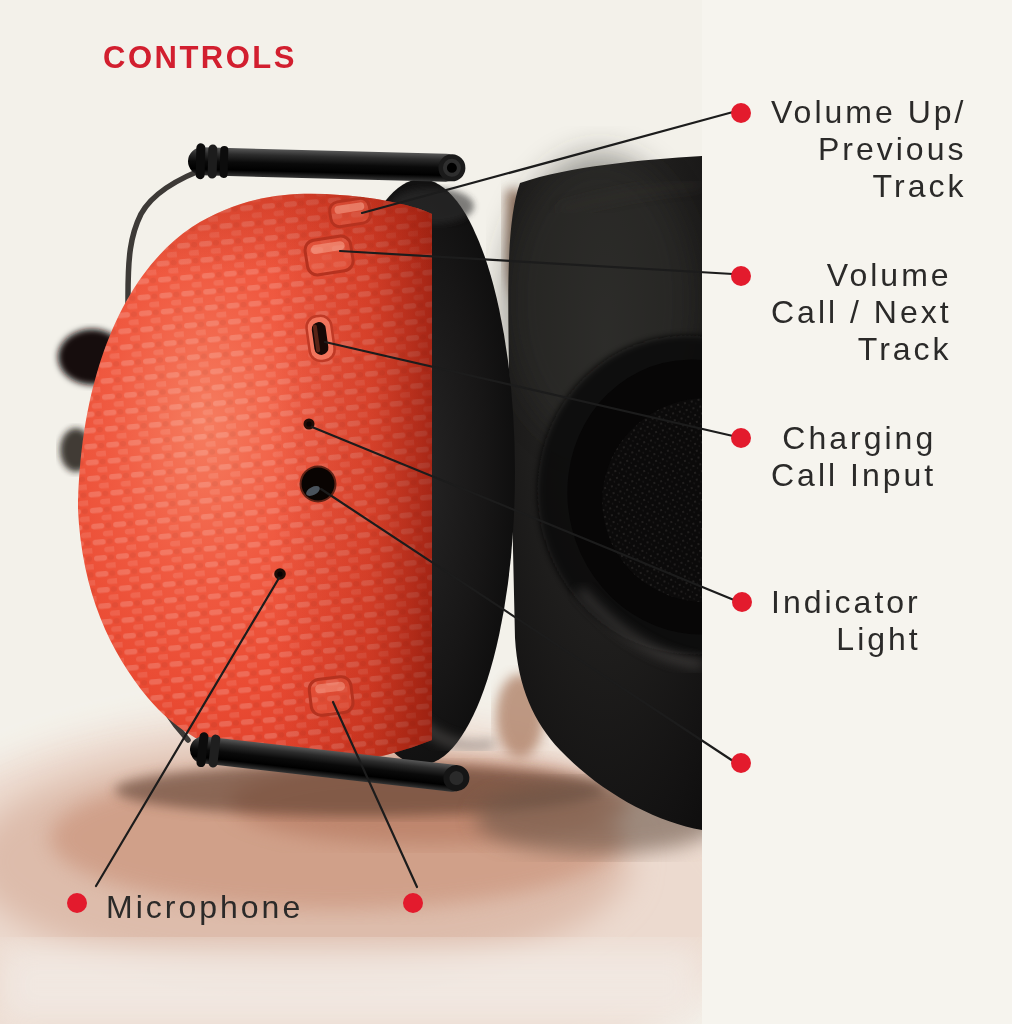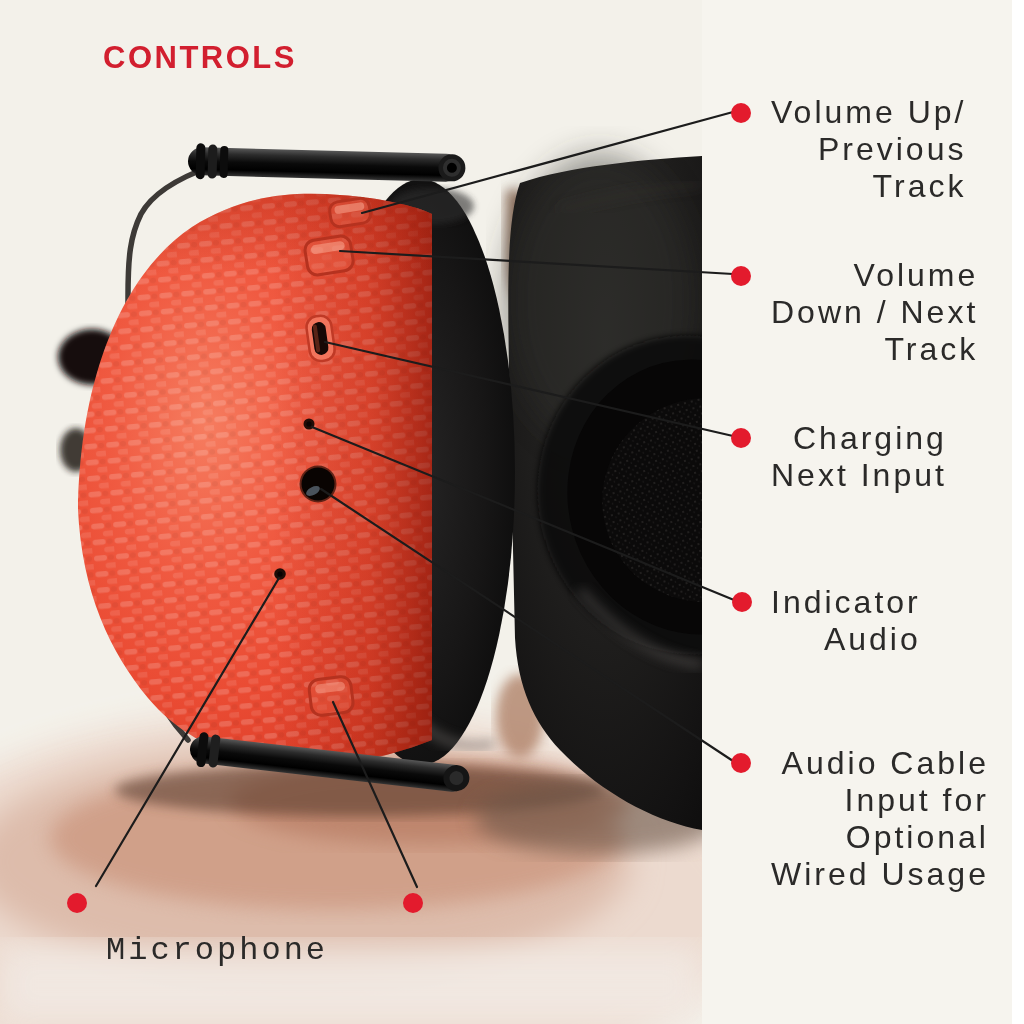--- a/index.html
+++ b/index.html
@@ -226,30 +226,26 @@
 
   <div class="title">CONTROLS</div>
 
   <div id="labels">
       <div class="bullet" style="left: 731px; top: 103px;"></div>
       <div class="callout-label" style="left: 771px; top: 94px;">Volume Up/
 Previous
 Track</div>
       <div class="bullet" style="left: 731px; top: 266px;"></div>
       <div class="callout-label" style="left: 771px; top: 257px;">Volume
-Down / Next
+Call / Next
 Track</div>
       <div class="bullet" style="left: 731px; top: 428px;"></div>
       <div class="callout-label" style="left: 771px; top: 420px;">Charging
-Next Input</div>
+Call Input</div>
       <div class="bullet" style="left: 732px; top: 592px;"></div>
       <div class="callout-label" style="left: 771px; top: 584px;">Indicator
-Audio</div>
+Light</div>
       <div class="bullet" style="left: 731px; top: 753px;"></div>
-      <div class="callout-label" style="left: 771px; top: 745px;">Audio Cable
-Input for
-Optional
-Wired Usage</div>
       <div class="bullet" style="left: 67px; top: 893px;"></div>
-      <div class="callout-label" style="left: 106px; top: 932px; font-family: Liberation Mono, monospace;">Microphone</div>
+      <div class="callout-label" style="left: 106px; top: 889px;">Microphone</div>
       <div class="bullet" style="left: 403px; top: 893px;"></div>
     </div>
 </div>
 
 </body></html>

